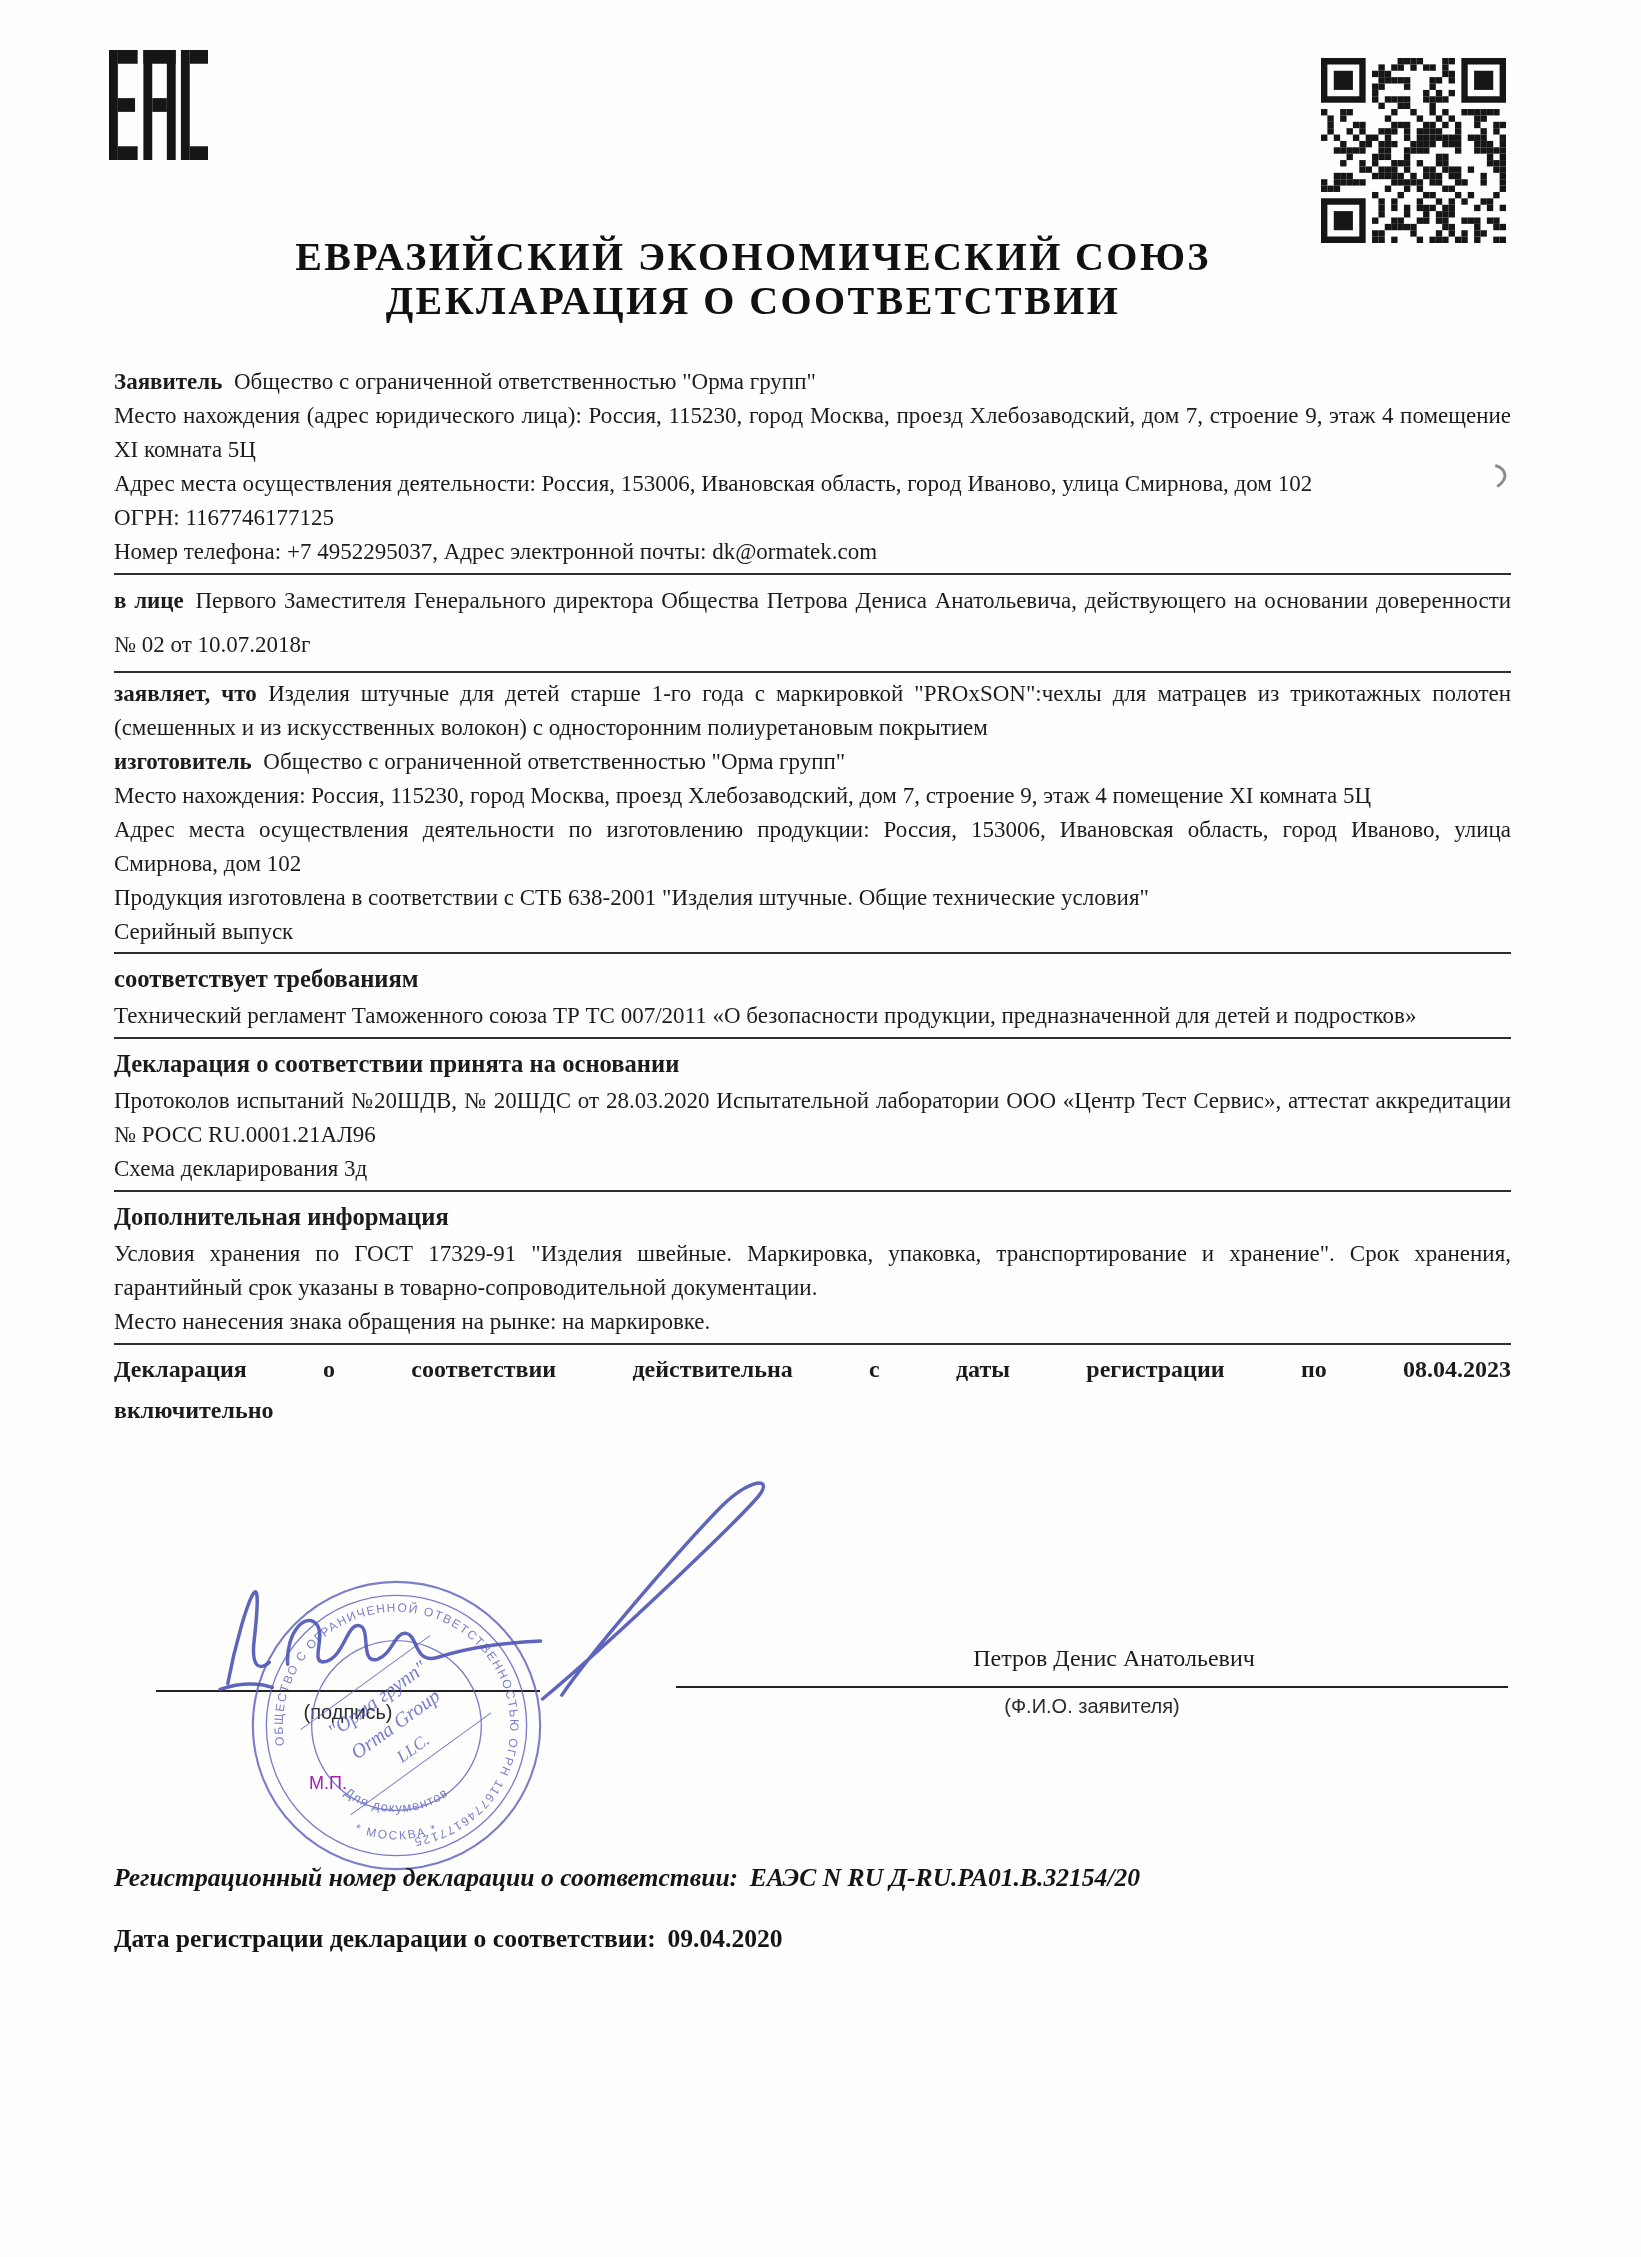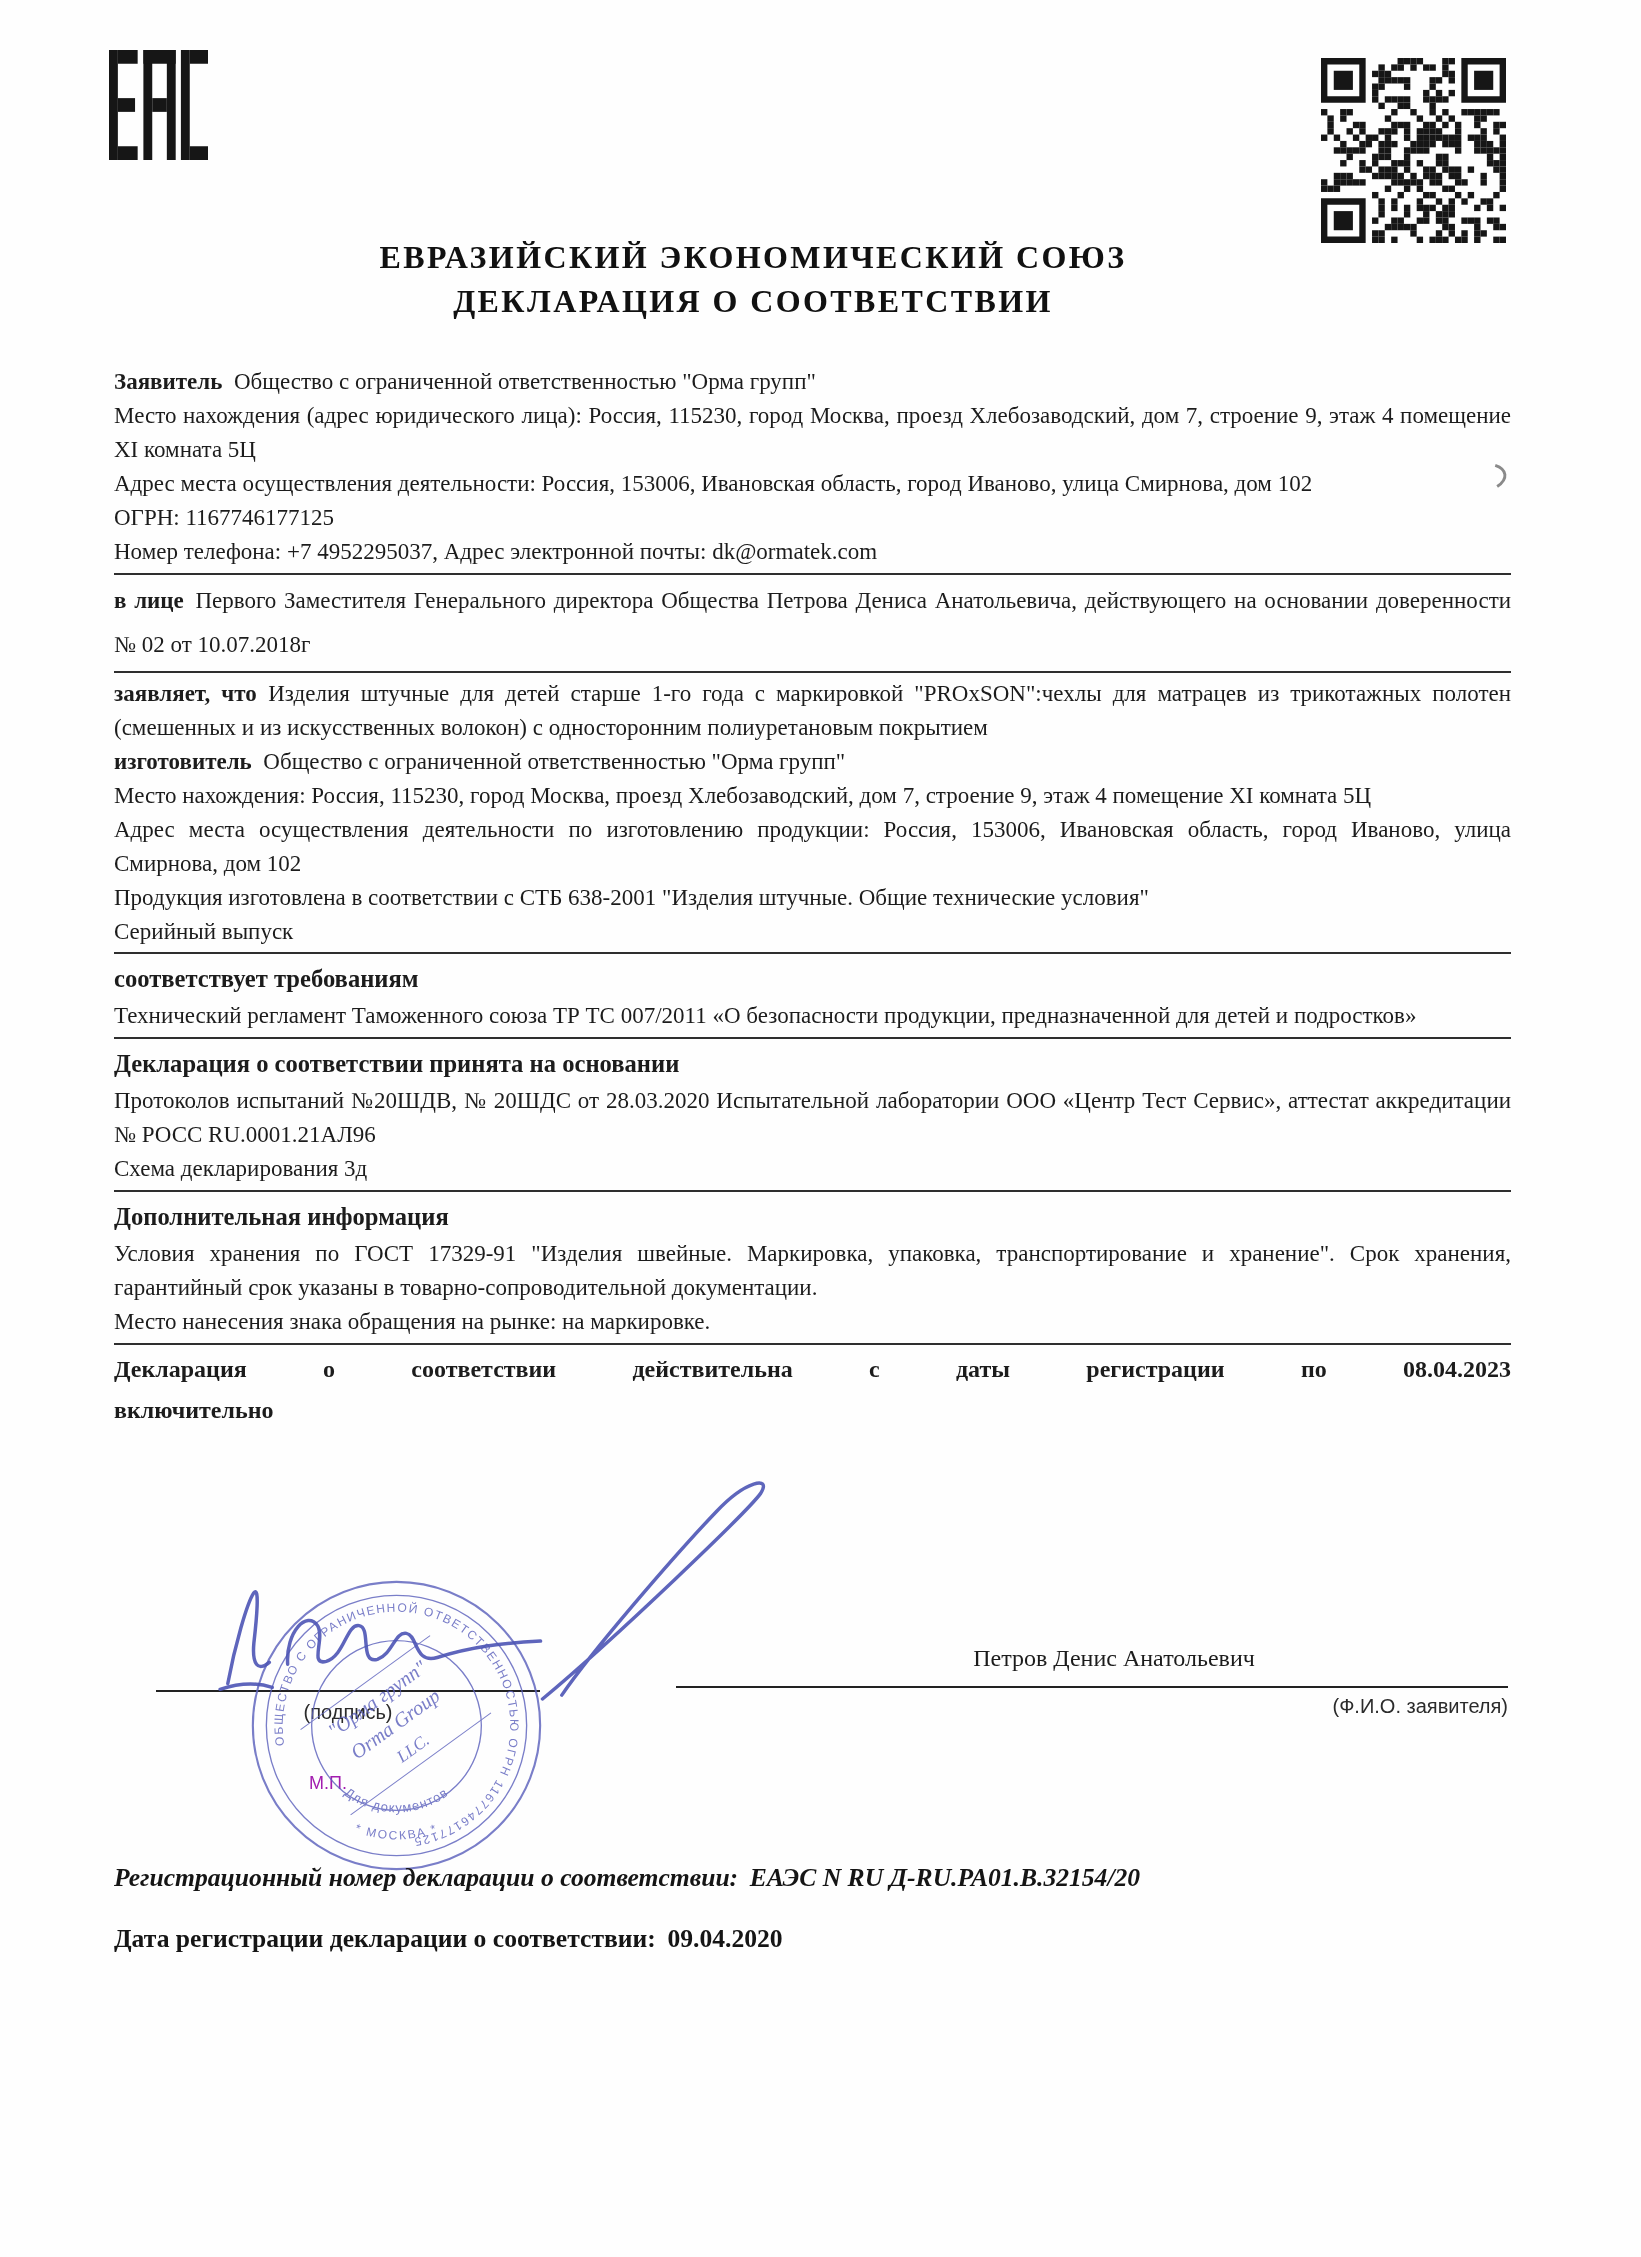--- a/index.html
+++ b/index.html
@@ -2,42 +2,42 @@
 <html><head>
 <meta charset="utf-8">
 <style>
   html,body{margin:0;padding:0;background:#e8e8e8;}
   .page{position:relative;width:1641px;height:2257px;background:#fefefe;overflow:hidden;
         font-family:"Liberation Serif",serif;color:#1c1c1c;}
   
   .eac-logo{position:absolute;left:109px;top:50px;width:99px;height:110px;}
   .qr{position:absolute;left:1321px;top:58px;width:185px;height:185px;}
   .title{position:absolute;left:0;top:235px;width:1506px;text-align:center;
-         font-weight:700;font-size:32px;line-height:44px;letter-spacing:2.4px;color:#111;}
+         font-weight:700;font-size:40px;line-height:44px;letter-spacing:2.4px;color:#111;}
   
   .content{position:absolute;left:114px;top:365px;width:1397px;font-size:23px;line-height:34px;}
   .content p{margin:0;}
   .just{text-align:justify;}
   b.lbl{font-weight:700;margin-right:11.6px;}
   hr.rule{border:none;border-top:2.9px solid #2e2e2e;margin:3.9px 0 3.9px 0;height:0;}
   .loose{line-height:44px;}
   .h2{font-weight:700;font-size:24.6px;line-height:41px;}
   .tnved{font-size:25.6px;line-height:39px;margin-top:1.9px;}
   .tnved b{margin-right:13.5px;}
   .validity{font-weight:700;font-size:24px;line-height:41px;}
   .jl{text-align:justify;text-align-last:justify;}
   
   .sig-line{position:absolute;left:156px;top:1690px;width:384px;border-top:2.4px solid #222;}
   .sig-caption{position:absolute;left:156px;top:1701px;width:384px;text-align:center;
                font-family:"Liberation Sans",sans-serif;font-size:20px;color:#2b2b2b;}
   .mp{position:absolute;left:309px;top:1773px;font-family:"Liberation Sans",sans-serif;
       font-size:18px;color:#a21caf;}
   .name{position:absolute;left:698px;top:1645px;width:832px;text-align:center;font-size:24px;}
   .name-line{position:absolute;left:676px;top:1686px;width:832px;border-top:2.4px solid #222;}
-  .name-caption{position:absolute;left:676px;top:1695px;width:832px;text-align:right;
+  .name-caption{position:absolute;left:676px;top:1695px;width:832px;text-align:center;
                 font-family:"Liberation Sans",sans-serif;font-size:20px;color:#2b2b2b;}
   .reg1{position:absolute;left:114px;top:1837px;font-size:25.6px;font-weight:700;color:#151515;font-style:italic;}
   .reg2{position:absolute;left:114px;top:1898px;font-size:25.6px;font-weight:700;color:#151515;}
   .reg1 b,.reg2 b{margin-right:11.6px;}
   .stamp{position:absolute;left:249px;top:1578px;width:295px;height:295px;opacity:.82;}
   .overlay{position:absolute;left:0;top:0;width:1641px;height:2257px;pointer-events:none;}
 </style>
 </head>
 <body>
 

